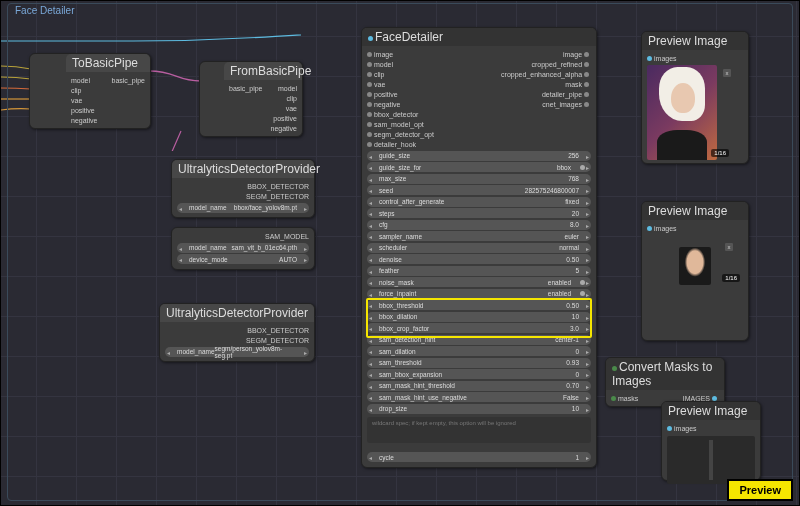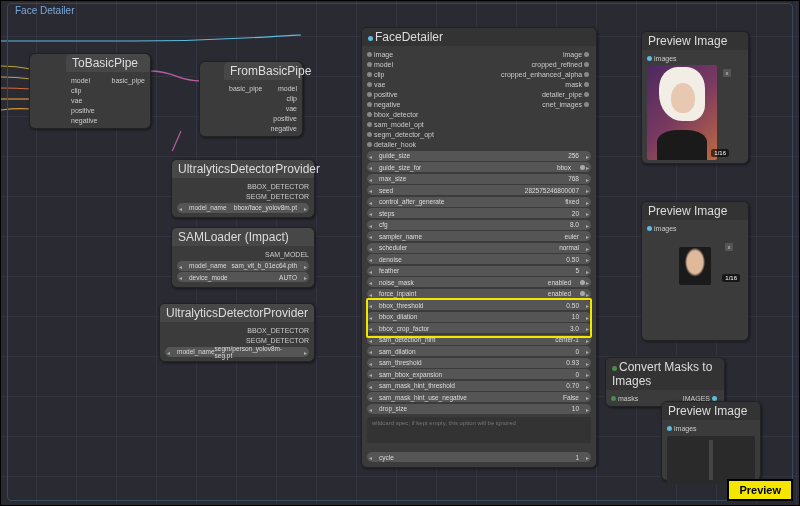--- a/index.html
+++ b/index.html
@@ -204,21 +204,20 @@
     <div class="param">
       <span class="tri-l">◂</span>
         <span class="lab">model_name</span>
       <span class="val">bbox/face_yolov8m.pt</span>
         <span class="tri-r">▸</span>
     </div>
   </div>
 </div>
 
 <div class="node" style="top:226px; left:170px; width:144px;">
-  <div class="node-header">SAMLoader (Impact)</div>
   <div class="node-body">
     <div class="row">
         <span></span>
         <span class="io-label">SAM_MODEL</span>
       </div>
     <div class="param">
         <span class="tri-l">◂</span>
         <span class="lab">model_name</span>
         <span class="val">sam_vit_b_01ec64.pth</span>
         <span class="tri-r">▸</span>

